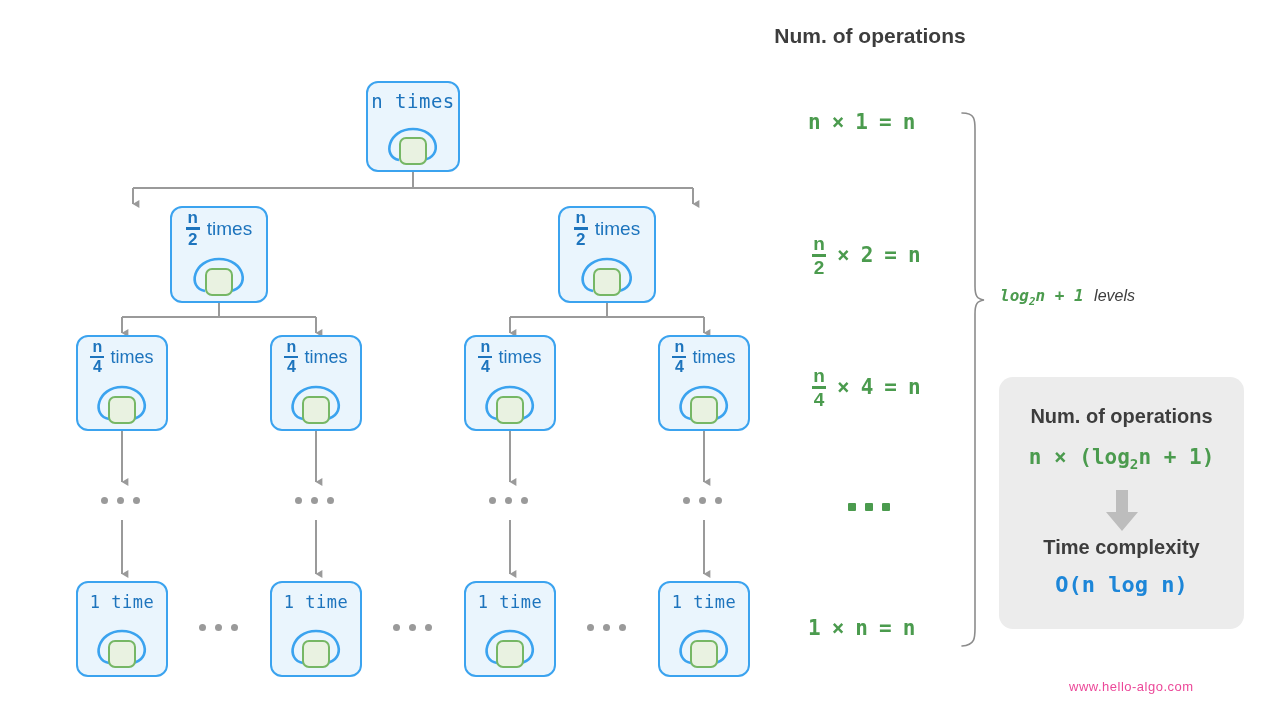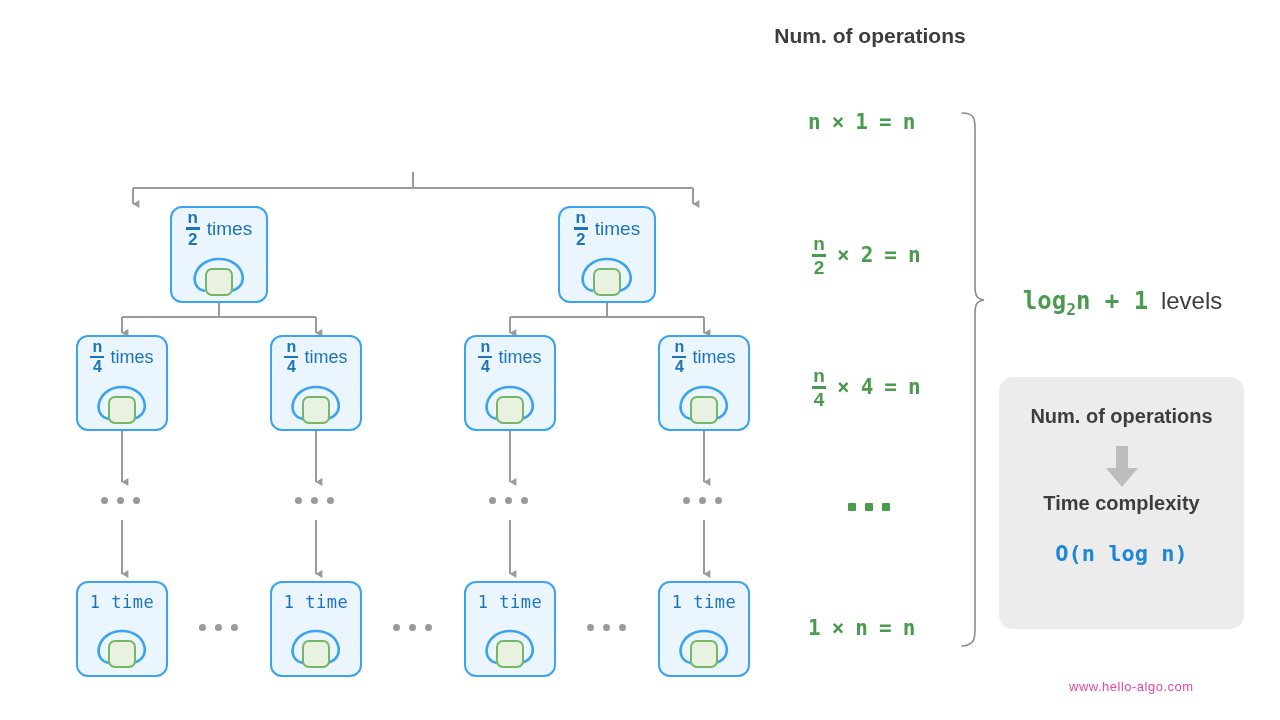--- a/index.html
+++ b/index.html
@@ -100,25 +100,26 @@
     font-weight: 700;
     font-size: 21px;
     display: flex;
     align-items: center;
     white-space: nowrap;
   }
   .eq .frac { color: #4b9b4e; font-size: 20px; }
 
   .levels {
     position: absolute;
-    text-align: center;
+    text-align: left;
     color: #3d3d3d;
-    font-size: 24px;
+    font-size: 16px;
     line-height: 1.45;
     white-space: nowrap;
+    font-style: italic;
   }
   .levels .g {
     color: #4b9b4e;
     font-family: "DejaVu Sans Mono", monospace;
     font-weight: 700;
   }
   sub { font-size: 0.68em; }
 
   
   .card {
@@ -199,20 +200,33 @@
       <path d="M962,113
                C975,113 975,120 975,129
                L975,286
                C975,296 977,299 984,300
                C977,301 975,304 975,314
                L975,628
                C975,638 975,645 962,646"></path>
     </g>
   </svg>
 
+  <div class="node" style="left:366px; top:81px; width:94px; height:91px;">
+    <div class="label" style="height:36px; font-size:19px;">
+      <span class="mono">n times</span>
+    </div>
+    <div class="loopwrap" style="width:94px; height:50px;">
+      <svg width="94" height="50" viewBox="0 0 94 50">
+        <path d="M47,10 C22,10 16,38 33,41" stroke="#3ba3ef" stroke-width="2.6" fill="none"></path>
+        <path d="M47,10 C72,10 78,38 57,41" stroke="#3ba3ef" stroke-width="2.6" fill="none"></path>
+        <path d="M40,34 L34,42 L42,44 Z" fill="#3ba3ef"></path>
+      </svg>
+      <div class="greenbox" style="left:33px; top:18px; width:28px; height:28px;"></div>
+    </div>
+  </div>
 
   <div class="node" style="left:170px; top:206px; width:98px; height:97px;">
     <div class="label" style="height:42px; font-size:19px; gap:7px;">
       <span class="frac" style="font-size:17px;">
         <span class="num">n</span>
         <span class="bar"></span>
         <span class="den">2</span>
       </span>
       <span class="word">times</span>
     </div>
@@ -466,24 +480,27 @@
 
   <div class="levels" style="left:1000px; top:284px; width:245px;">
     <div>
       <span class="g"><span>log</span><sub>2</sub><span>n + 1</span></span>
       <span style="margin-left:6px;">levels</span>
     </div>
   </div>
 
   <div class="card" style="left:999px; top:377px; width:245px; height:252px; padding-top:28px;">
     <div class="head">Num. of operations</div>
+    <div class="formula" style="margin-top:17px;">
+      <span>n × (log</span><sub>2</sub><span>n + 1)</span>
+    </div>
     <div style="margin-top:18px;">
       <svg class="downarrow" viewBox="0 0 34 42">
         <path d="M11,0 L23,0 L23,22 L33,22 L17,41 L1,22 L11,22 Z" fill="#bdbdbd"></path>
       </svg>
     </div>
     <div class="head" style="">Time complexity</div>
-    <div class="bigO" style="margin-top:26px;">O(n log n)</div>
+    <div class="bigO" style="margin-top:13px;">O(n log n)</div>
   </div>
 
   <div class="watermark" style="left:1069px; top:679px;">www.hello-algo.com</div>
 
 </div>
 
 </body></html>

